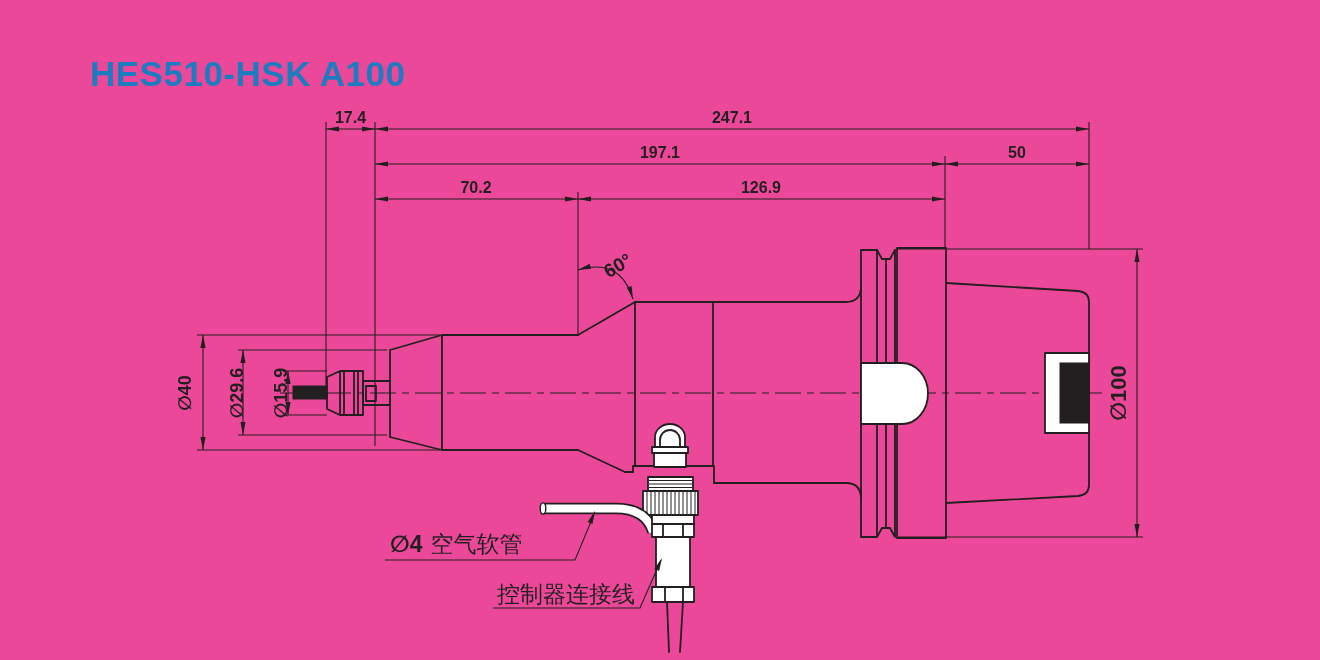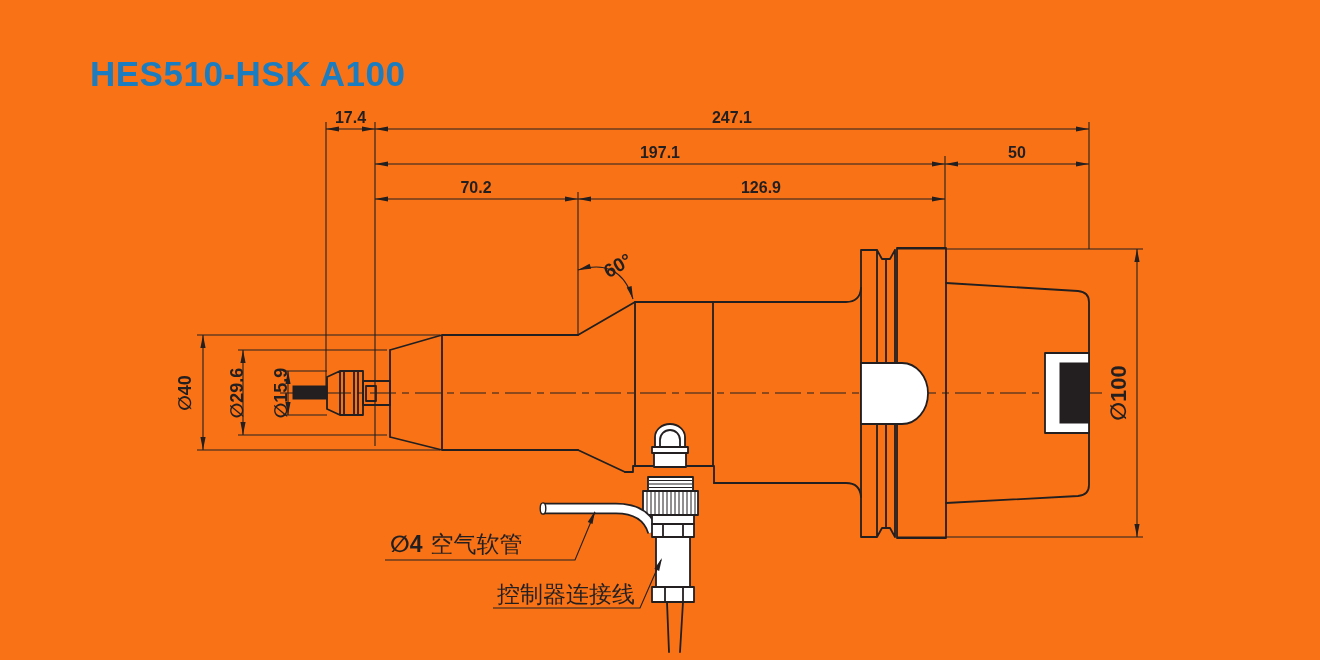--- a/index.html
+++ b/index.html
@@ -1,16 +1,16 @@
 <!DOCTYPE html>
 <html><head>
 <meta charset="utf-8">
 <style>
   html,body{margin:0;padding:0;background:#ffffff;}
-  .canvas{position:relative;width:1320px;height:660px;background:#f97316;overflow:hidden;
+  .canvas{position:relative;width:1320px;height:660px;background:#ec4899;overflow:hidden;
           font-family:"Liberation Sans","DejaVu Sans",sans-serif;}
   svg{position:absolute;left:0;top:0;}
   .title-text{font-family:"Liberation Sans","DejaVu Sans",sans-serif;font-weight:bold;
               font-size:35px;fill:#1b7dc0;letter-spacing:0.5px;}
   .dim-text{font-family:"Liberation Sans","DejaVu Sans",sans-serif;font-weight:bold;
             font-size:16px;fill:#231f20;text-anchor:middle;}
   .dia-text{font-family:"Liberation Sans","DejaVu Sans",sans-serif;font-weight:bold;
             font-size:18px;fill:#231f20;text-anchor:middle;}
   .dia-text-big{font-family:"Liberation Sans","DejaVu Sans",sans-serif;font-weight:bold;
             font-size:22px;fill:#231f20;text-anchor:middle;}

